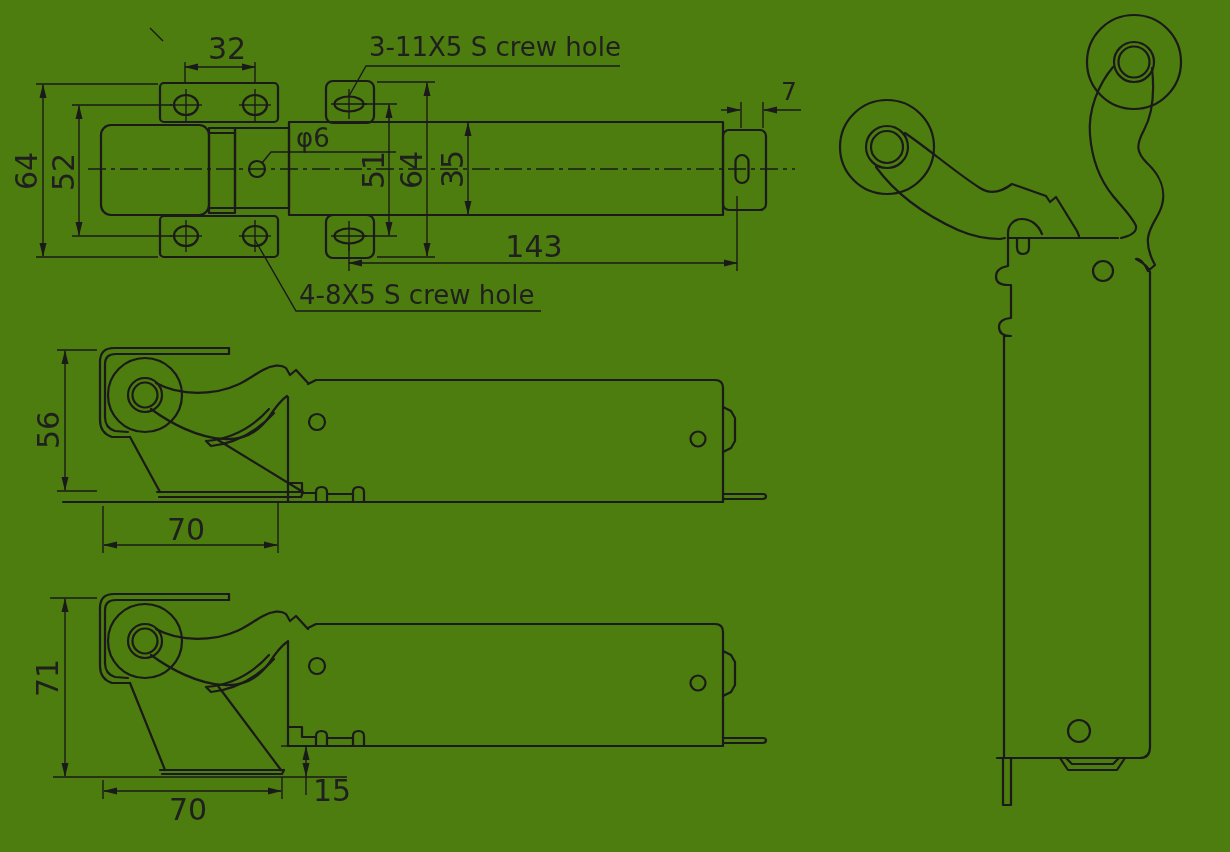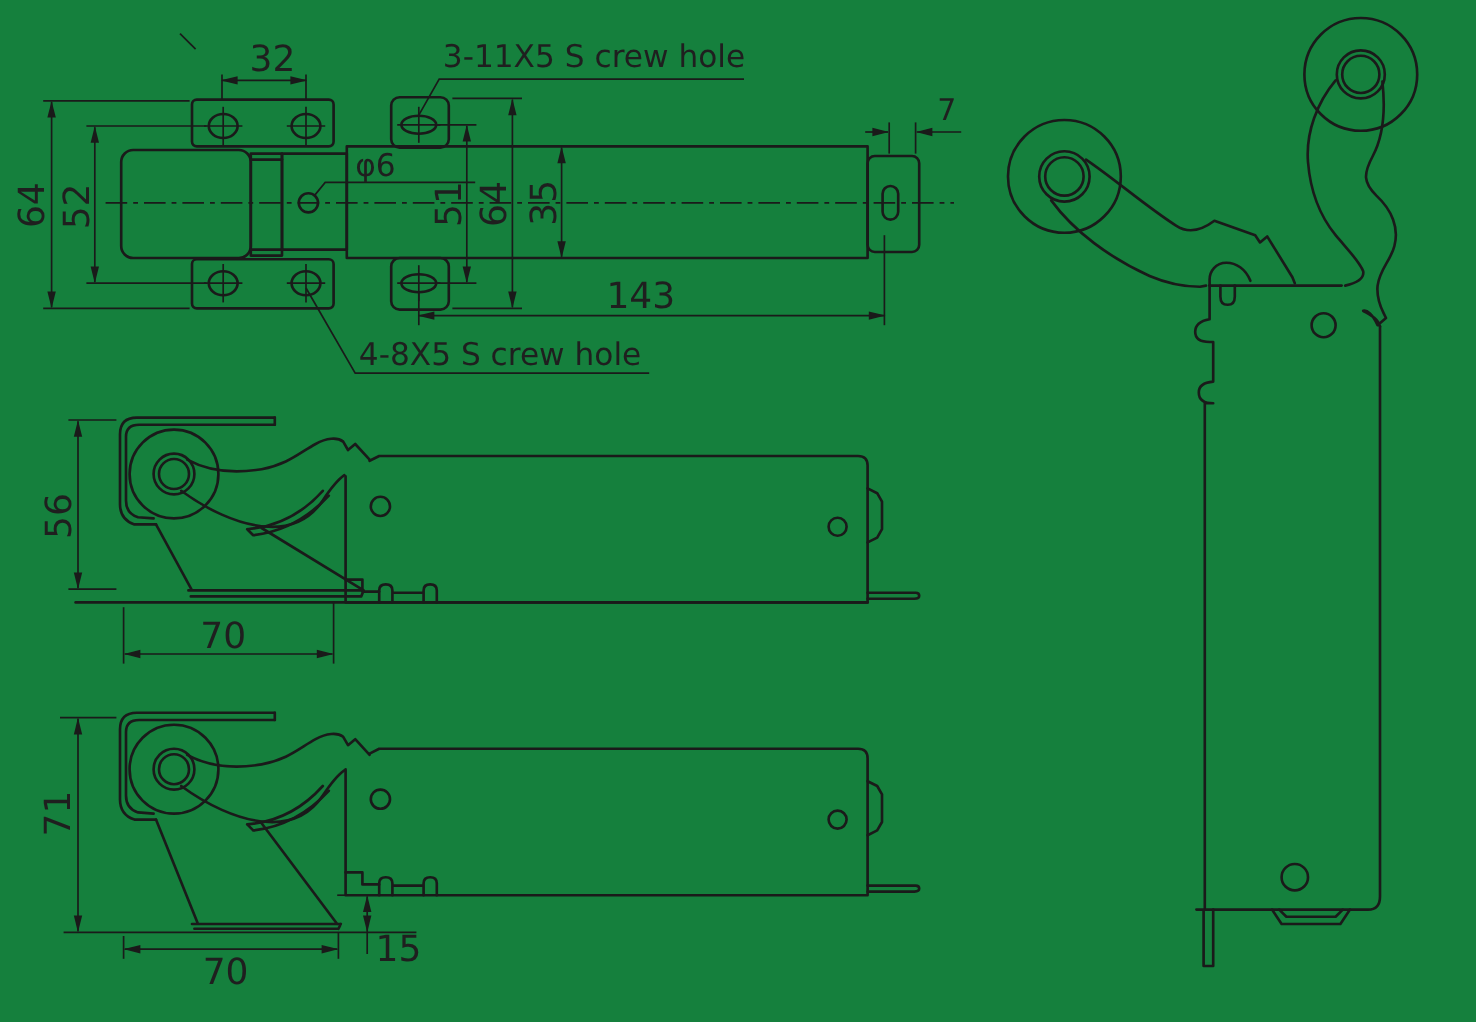--- a/index.html
+++ b/index.html
@@ -1,17 +1,17 @@
 <!DOCTYPE html>
 <html><head>
 <meta charset="utf-8">
 <style>
   html,body{margin:0;padding:0;background:#e8e8e8;}
   #stage{
-    position:relative;width:1230px;height:852px;background:#15803d;
+    position:relative;width:1230px;height:852px;background:#4d7c0f;
     font-family:"DejaVu Sans",sans-serif;overflow:hidden;
   }
   svg{display:block}
   .geo{fill:none;stroke:#1a1a1a;stroke-width:2.2;stroke-linecap:round;stroke-linejoin:round}
   .thin{fill:none;stroke:#1a1a1a;stroke-width:1.4;stroke-linecap:butt}
   .cl{fill:none;stroke:#1a1a1a;stroke-width:1.4;stroke-dasharray:18 5 4 5}
   text{fill:#1f1f1f;font-family:"DejaVu Sans",sans-serif}
   .dimnum{font-size:30px}
   .dimsmall{font-size:25px}
   .note{font-size:26px}

